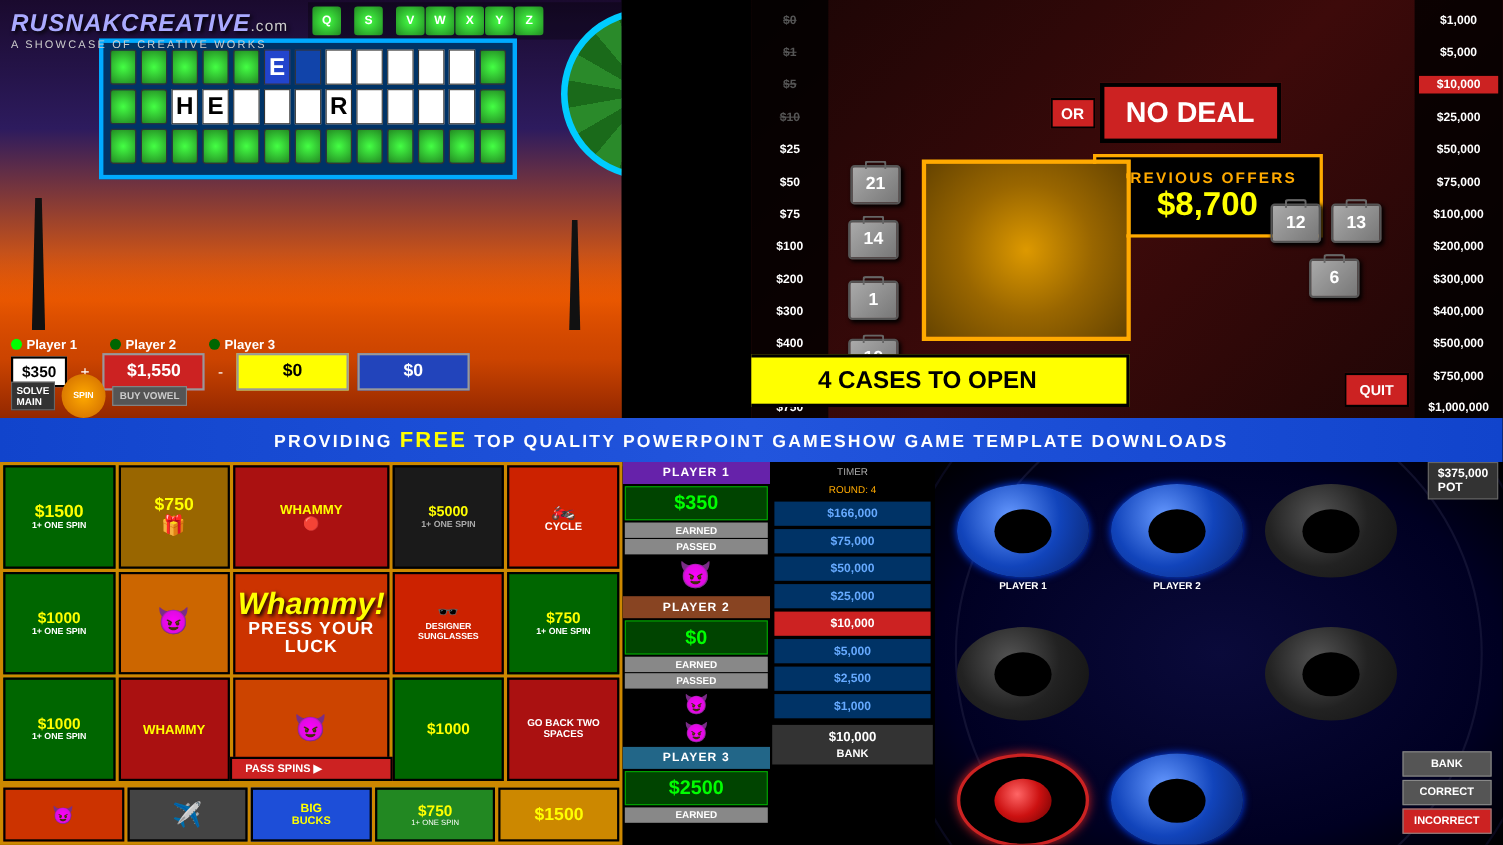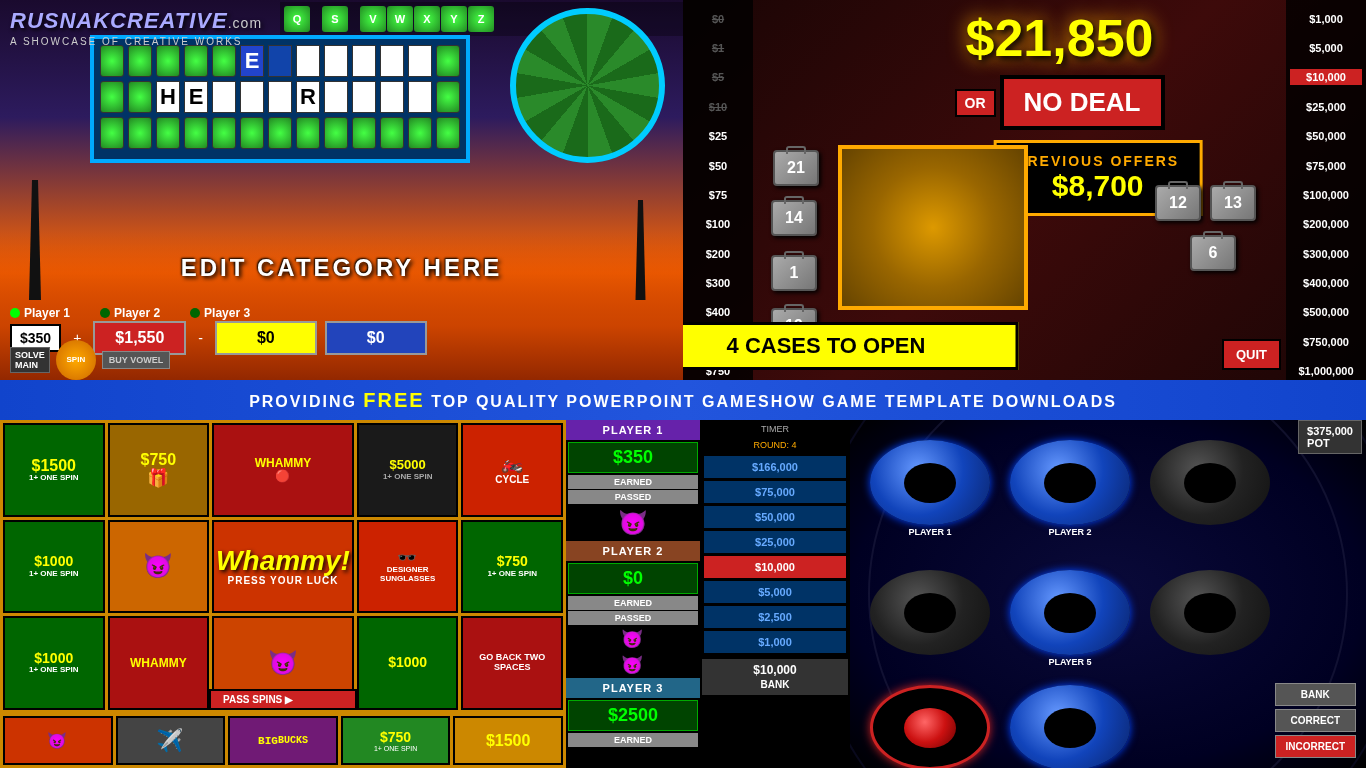--- a/index.html
+++ b/index.html
@@ -1,20 +1,20 @@
 <!DOCTYPE html>
 <html><head>
   <meta charset="utf-8">
   <style>
     * { margin: 0; padding: 0; box-sizing: border-box; }
     body { width: 1366px; height: 768px; overflow: hidden; font-family: Arial, sans-serif; background: #000; }
 
     
     .wheel-section {
-      width: 683px;
+      width: 565px;
       height: 390px;
       background: linear-gradient(180deg, #1a0a2e 0%, #2d1b5e 30%, #ff6600 70%, #cc4400 100%);
       position: relative;
       overflow: hidden;
     }
 
     .wheel-header {
       position: absolute;
       top: 8px; left: 10px;
       z-index: 10;
@@ -332,21 +332,21 @@
       background: #cc3300;
       flex-direction: column;
     }
     .whammy-text {
       color: #ffff00; font-size: 28px; font-weight: 900;
       font-style: italic;
       text-shadow: 2px 2px 4px #000;
       line-height: 1;
     }
     .press-luck-text {
-      color: #fff; font-size: 10px; font-weight: bold; letter-spacing: 1px;
+      color: #fff; font-size: 16px; font-weight: bold; letter-spacing: 1px;
     }
     .luck-cell-green { background: #006600; }
     .luck-cell-red { background: #aa1111; }
     .luck-cell-gold { background: #996600; }
     .luck-cell-dark { background: #222; }
 
     .pass-spins {
       position: absolute;
       bottom: 55px; left: 50%; transform: translateX(-50%);
       background: #cc2222; color: #fff;
@@ -506,21 +506,20 @@
       <div class="board-cell cell-green"></div>
       <div class="board-cell cell-green"></div>
       <div class="board-cell cell-green"></div>
       <div class="board-cell cell-green"></div>
       <div class="board-cell cell-green"></div>
     </div>
   </div>
 
   <div class="wheel-graphic" style="top:8px;left:510px;width:155px;height:155px;"></div>
 
-  <div class="category-bar" style="bottom:108px;font-size:24px;">EDIT CATEGORY HERE</div>
 
   <div class="players-bar" style="bottom:70px;">
     <div class="player-label">
       <div class="player-dot dot-green"></div>
       <span>Player 1</span>
     </div>
     <div class="player-label" style="margin-left:20px;">
       <div class="player-dot dot-dark-green"></div>
       <span>Player 2</span>
     </div>
@@ -563,23 +562,20 @@
     <div class="money-item">$50</div>
     <div class="money-item">$75</div>
     <div class="money-item">$100</div>
     <div class="money-item">$200</div>
     <div class="money-item">$300</div>
     <div class="money-item">$400</div>
     <div class="money-item">$500</div>
     <div class="money-item">$750</div>
   </div>
 
-  <div style="position:absolute;top:8px;left:160px;right:90px;text-align:center;color:#ffff00;font-size:52px;font-weight:900;text-shadow:3px 3px 6px #000, 0 0 20px #ffaa00;">
-    <span>$21,850</span>
-  </div>
 
   <div style="position:absolute;top:75px;left:160px;right:90px;display:flex;align-items:center;justify-content:center;gap:4px;">
     <div class="or-text">OR</div>
     <div class="nodeal-btn">NO DEAL</div>
   </div>
 
   <div class="prev-offers" style="position:absolute;top:140px;left:50%;transform:translateX(-15%);">
     <div class="prev-label">PREVIOUS OFFERS</div>
     <div class="prev-amount">$8,700</div>
   </div>
@@ -587,21 +583,21 @@
   <div class="gold-display" style="position:absolute;top:145px;left:155px;width:190px;height:165px;background:radial-gradient(circle, #dd9900 0%, #996600 50%, #664400 100%);border:4px solid #ffaa00;"></div>
 
   <div class="briefcase" style="top:150px;left:90px;">21</div>
   <div class="briefcase" style="top:200px;left:88px;">14</div>
   <div class="briefcase" style="top:255px;left:88px;">1</div>
   <div class="briefcase" style="top:308px;left:88px;">19</div>
   <div class="briefcase" style="top:185px;right:165px;">12</div>
   <div class="briefcase" style="top:185px;right:110px;">13</div>
   <div class="briefcase" style="top:235px;right:130px;">6</div>
 
-  <div class="cases-bar" style="position:absolute;bottom:20px;left:143px;right:155px;text-align:center;background:#ffff00;color:#000;font-size:22px;font-weight:900;padding:8px 20px;border:3px solid #000;">4 CASES TO OPEN</div>
+  <div class="cases-bar" style="position:absolute;bottom:20px;left:160px;right:155px;text-align:center;background:#ffff00;color:#000;font-size:22px;font-weight:900;padding:8px 20px;border:3px solid #000;">4 CASES TO OPEN</div>
 
   <div class="money-right-col">
     <div class="money-item">$1,000</div>
     <div class="money-item">$5,000</div>
     <div class="money-item highlight">$10,000</div>
     <div class="money-item">$25,000</div>
     <div class="money-item">$50,000</div>
     <div class="money-item">$75,000</div>
     <div class="money-item">$100,000</div>
     <div class="money-item">$200,000</div>
@@ -687,21 +683,21 @@
         <div style="font-size:14px;font-weight:900;color:#ffff00;">$1000</div>
       </div>
       <div class="luck-cell luck-cell-red" style="flex-direction:column;">
         <div style="font-size:9px;color:#fff;font-weight:900;text-align:center;">GO BACK TWO SPACES</div>
       </div>
     </div>
 
     <div style="position:absolute;bottom:0;left:0;right:0;height:55px;background:#cc8800;display:flex;gap:3px;padding:3px;">
       <div style="flex:1;background:#cc3300;border:2px solid #000;display:flex;align-items:center;justify-content:center;font-size:16px;">😈</div>
       <div style="flex:1;background:#444;border:2px solid #000;display:flex;align-items:center;justify-content:center;font-size:22px;">✈️</div>
-      <div style="flex:1;background:#701a75;border:2px solid #000;display:flex;flex-direction:row;align-items:center;justify-content:center;font-family:Liberation Mono, monospace;">
+      <div style="flex:1;background:#1d4ed8;border:2px solid #000;display:flex;flex-direction:column;align-items:center;justify-content:center;">
         <div style="color:#ffff00;font-size:11px;font-weight:900;">BIG</div>
         <div style="color:#ffff00;font-size:10px;font-weight:900;">BUCKS</div>
       </div>
       <div style="flex:1;background:#228822;border:2px solid #000;display:flex;flex-direction:column;align-items:center;justify-content:center;">
         <div style="color:#ffff00;font-size:14px;font-weight:900;">$750</div>
         <div style="color:#fff;font-size:7px;">1+ ONE SPIN</div>
       </div>
       <div style="flex:1;background:#cc8800;border:2px solid #000;display:flex;align-items:center;justify-content:center;">
         <div style="color:#ffff00;font-size:16px;font-weight:900;">$1500</div>
       </div>
@@ -772,26 +768,20 @@
       <div style="width:120px;height:85px;border-radius:50%;background:radial-gradient(circle at 40% 35%, #555, #222, #111);display:flex;align-items:center;justify-content:center;">
         <div style="width:52px;height:40px;border-radius:50%;background:#000;"></div>
       </div>
     </div>
 
     <div style="position:absolute;top:150px;left:20px;text-align:center;">
       <div style="width:120px;height:85px;border-radius:50%;background:radial-gradient(circle at 40% 35%, #555, #222, #111);display:flex;align-items:center;justify-content:center;">
         <div style="width:52px;height:40px;border-radius:50%;background:#000;"></div>
       </div>
     </div>
-    <div style="position:absolute;top:150px;left:160px;text-align:center;">
-      <div style="width:120px;height:85px;border-radius:50%;background:radial-gradient(circle at 40% 35%, #6699ff, #1144bb, #0a2266);display:flex;align-items:center;justify-content:center;box-shadow:0 0 8px #0044ff;">
-        <div style="width:52px;height:40px;border-radius:50%;background:#000;"></div>
-      </div>
-      <div style="color:#fff;font-size:9px;font-weight:900;margin-top:2px;">PLAYER 5</div>
-    </div>
     <div style="position:absolute;top:150px;left:300px;text-align:center;">
       <div style="width:120px;height:85px;border-radius:50%;background:radial-gradient(circle at 40% 35%, #555, #222, #111);display:flex;align-items:center;justify-content:center;">
         <div style="width:52px;height:40px;border-radius:50%;background:#000;"></div>
       </div>
     </div>
 
     <div style="position:absolute;top:265px;left:20px;text-align:center;">
       <div style="width:120px;height:85px;border-radius:50%;background:#000;display:flex;align-items:center;justify-content:center;border:3px solid #cc2222;box-shadow:0 0 10px #cc2222;">
         <div style="width:52px;height:40px;border-radius:50%;background:radial-gradient(circle at 40% 35%, #ff6666, #cc1111, #660000);"></div>
       </div>

